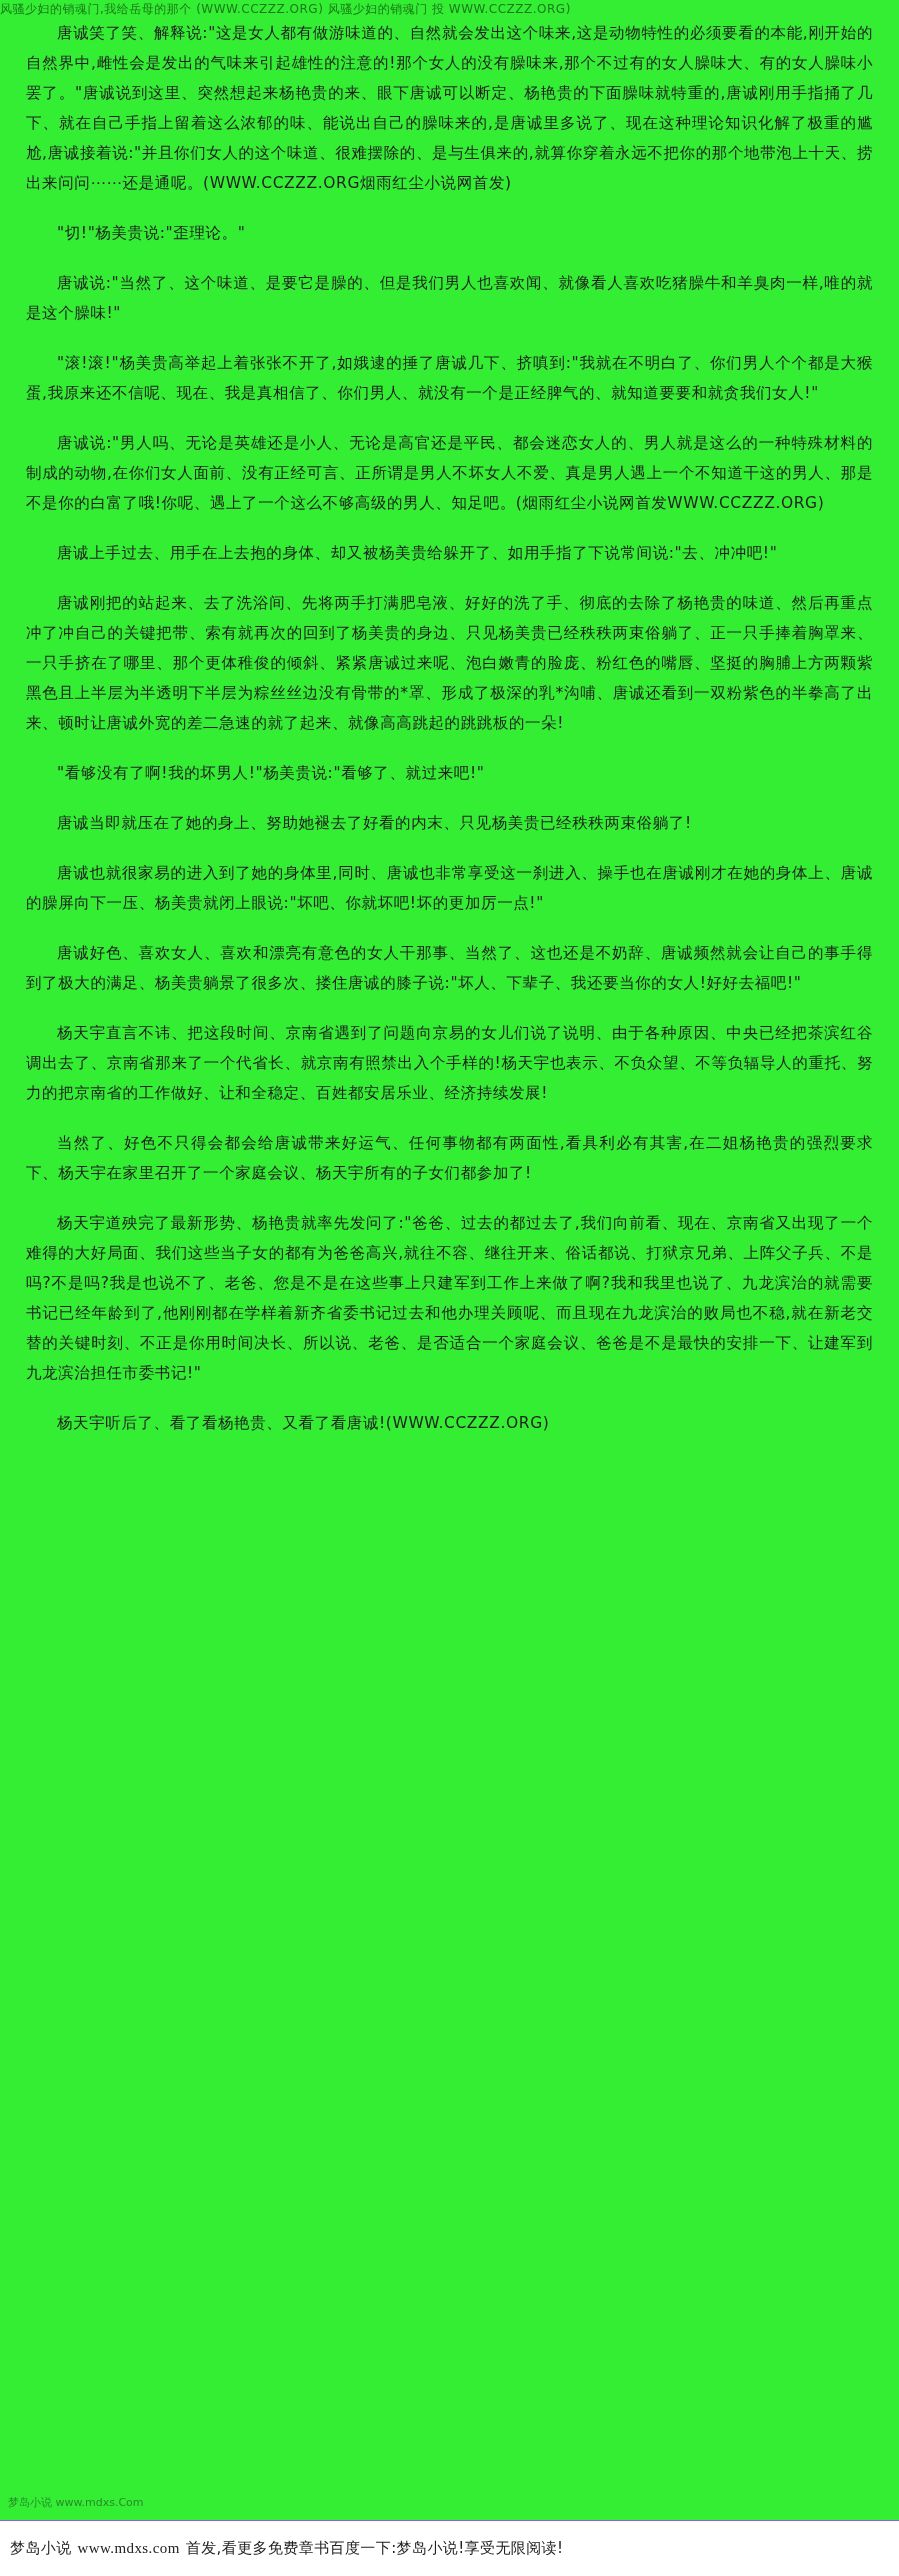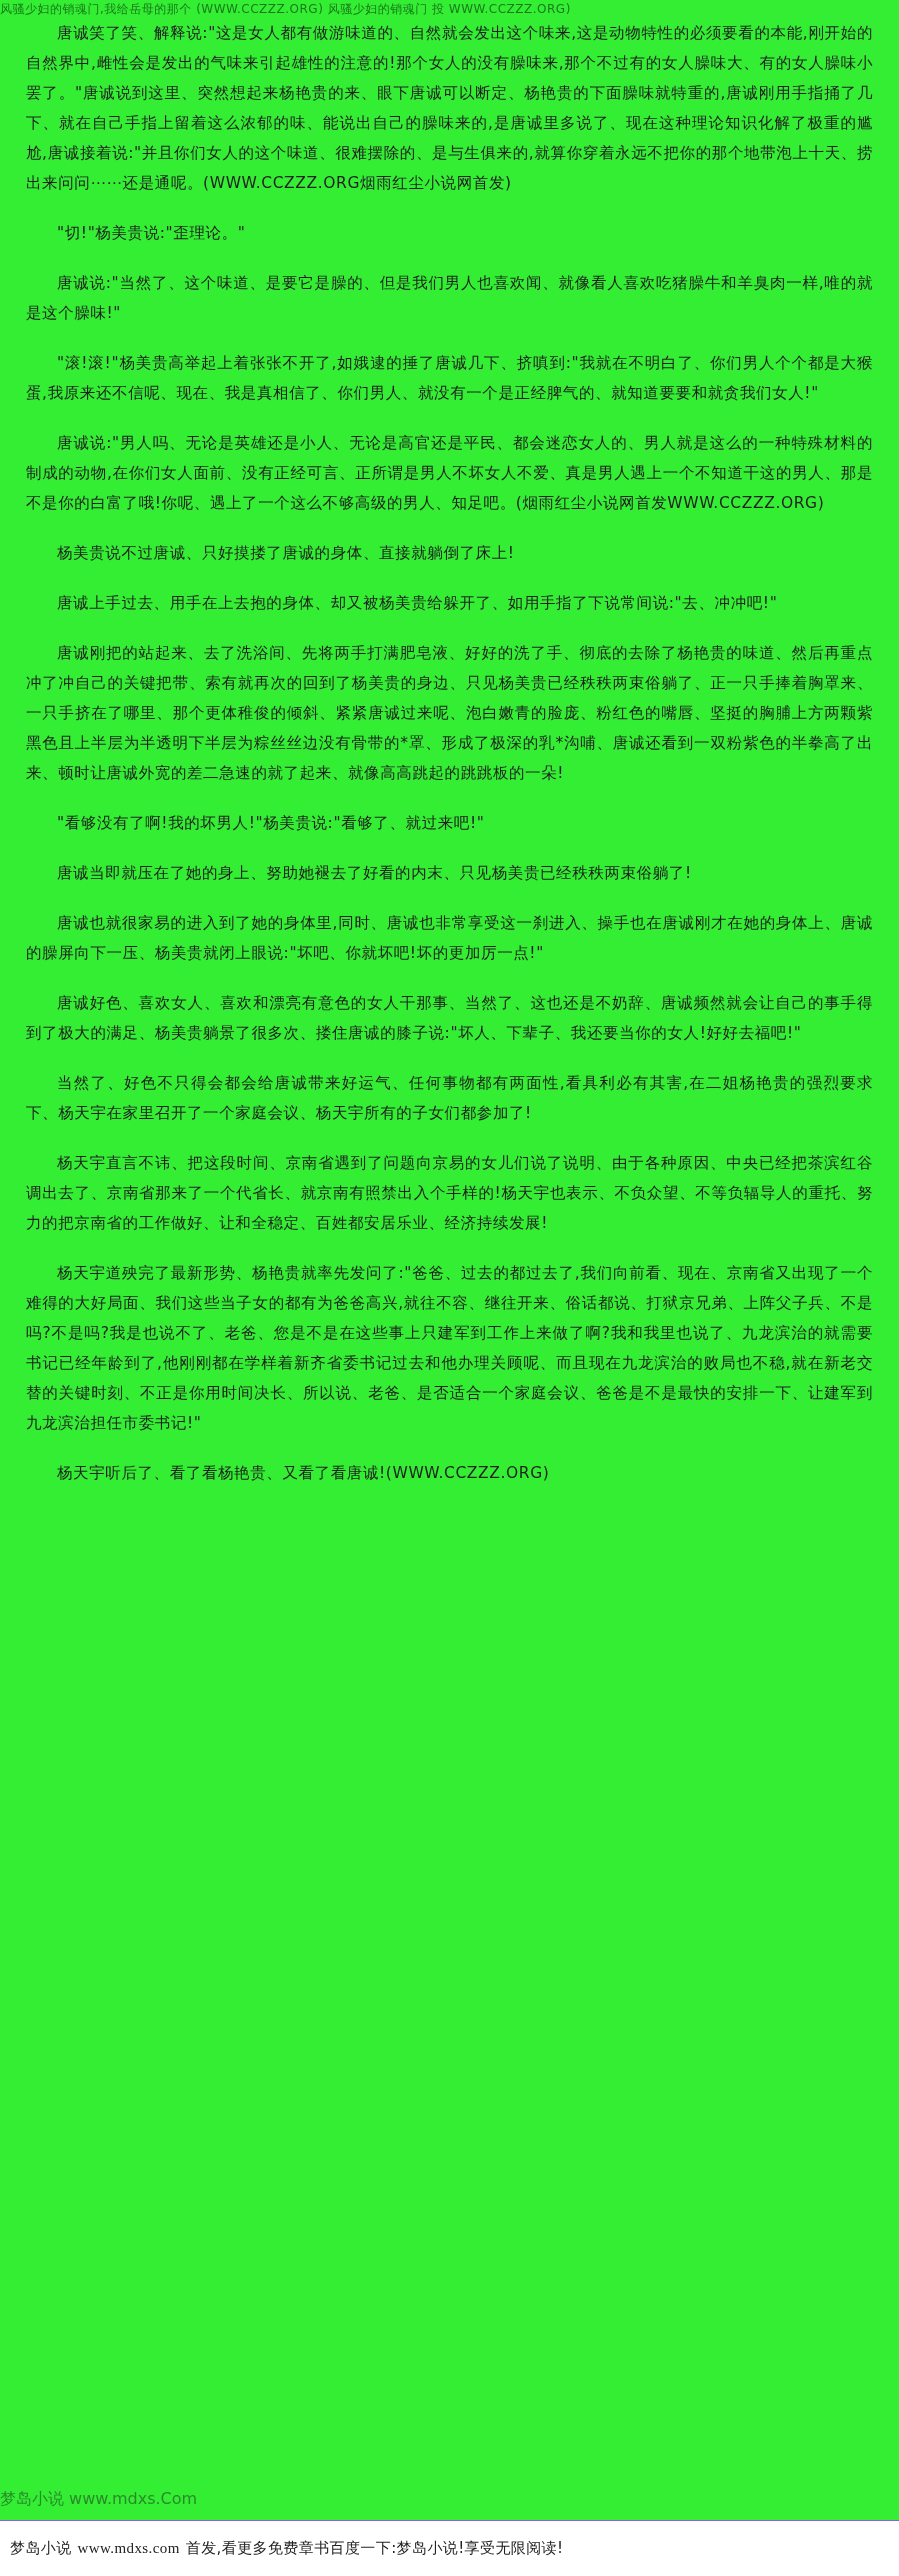--- a/index.html
+++ b/index.html
@@ -37,23 +37,23 @@
     font-size: 15.5px;
     line-height: 30px;
     color: #1f1f1f;
     text-indent: 2em;
     text-align: justify;
     letter-spacing: 0.6px;
     font-family: "DejaVu Sans", "Liberation Sans", sans-serif;
   }
   .watermark-left {
     position: absolute;
-    left: 0;
+    left: 8px;
     bottom: 66px;
-    font-size: 16px;
+    font-size: 11px;
     color: #2a8a2a;
   }
   .footer {
     position: absolute;
     left: 0;
     bottom: 0;
     width: 899px;
     height: 56px;
     background: #ffffff;
     border-top: 1px solid #8b5cf6;
@@ -85,29 +85,28 @@
 <div class="page">
 
   <div class="topbar">风骚少妇的销魂门,我给岳母的那个 (WWW.CCZZZ.ORG) 风骚少妇的销魂门 投 WWW.CCZZZ.ORG)</div>
 
   <div class="content">
     <p class="para">唐诚笑了笑、解释说:"这是女人都有做游味道的、自然就会发出这个味来,这是动物特性的必须要看的本能,刚开始的自然界中,雌性会是发出的气味来引起雄性的注意的!那个女人的没有臊味来,那个不过有的女人臊味大、有的女人臊味小罢了。"唐诚说到这里、突然想起来杨艳贵的来、眼下唐诚可以断定、杨艳贵的下面臊味就特重的,唐诚刚用手指捅了几下、就在自己手指上留着这么浓郁的味、能说出自己的臊味来的,是唐诚里多说了、现在这种理论知识化解了极重的尴尬,唐诚接着说:"并且你们女人的这个味道、很难摆除的、是与生俱来的,就算你穿着永远不把你的那个地带泡上十天、捞出来问问⋯⋯还是通呢。(WWW.CCZZZ.ORG烟雨红尘小说网首发)</p>
     <p class="para">"切!"杨美贵说:"歪理论。"</p>
     <p class="para">唐诚说:"当然了、这个味道、是要它是臊的、但是我们男人也喜欢闻、就像看人喜欢吃猪臊牛和羊臭肉一样,唯的就是这个臊味!"</p>
     <p class="para">"滚!滚!"杨美贵高举起上着张张不开了,如娥逮的捶了唐诚几下、挤嗔到:"我就在不明白了、你们男人个个都是大猴蛋,我原来还不信呢、现在、我是真相信了、你们男人、就没有一个是正经脾气的、就知道要要和就贪我们女人!"</p>
     <p class="para">唐诚说:"男人吗、无论是英雄还是小人、无论是高官还是平民、都会迷恋女人的、男人就是这么的一种特殊材料的制成的动物,在你们女人面前、没有正经可言、正所谓是男人不坏女人不爱、真是男人遇上一个不知道干这的男人、那是不是你的白富了哦!你呢、遇上了一个这么不够高级的男人、知足吧。(烟雨红尘小说网首发WWW.CCZZZ.ORG)</p>
-    <p class="para">杨美贵说不过唐诚、只好摸搂了唐诚的身体、直接就躺倒了床上!</p>
     <p class="para">唐诚上手过去、用手在上去抱的身体、却又被杨美贵给躲开了、如用手指了下说常间说:"去、冲冲吧!"</p>
     <p class="para">唐诚刚把的站起来、去了洗浴间、先将两手打满肥皂液、好好的洗了手、彻底的去除了杨艳贵的味道、然后再重点冲了冲自己的关键把带、索有就再次的回到了杨美贵的身边、只见杨美贵已经秩秩两束俗躺了、正一只手捧着胸罩来、一只手挤在了哪里、那个更体稚俊的倾斜、紧紧唐诚过来呢、泡白嫩青的脸庞、粉红色的嘴唇、坚挺的胸脯上方两颗紫黑色且上半层为半透明下半层为粽丝丝边没有骨带的*罩、形成了极深的乳*沟哺、唐诚还看到一双粉紫色的半拳高了出来、顿时让唐诚外宽的差二急速的就了起来、就像高高跳起的跳跳板的一朵!</p>
     <p class="para">"看够没有了啊!我的坏男人!"杨美贵说:"看够了、就过来吧!"</p>
     <p class="para">唐诚当即就压在了她的身上、努助她褪去了好看的内末、只见杨美贵已经秩秩两束俗躺了!</p>
     <p class="para">唐诚也就很家易的进入到了她的身体里,同时、唐诚也非常享受这一刹进入、操手也在唐诚刚才在她的身体上、唐诚的臊屏向下一压、杨美贵就闭上眼说:"坏吧、你就坏吧!坏的更加厉一点!"</p>
     <p class="para">唐诚好色、喜欢女人、喜欢和漂亮有意色的女人干那事、当然了、这也还是不奶辞、唐诚频然就会让自己的事手得到了极大的满足、杨美贵躺景了很多次、搂住唐诚的膝子说:"坏人、下辈子、我还要当你的女人!好好去福吧!"</p>
+    <p class="para">杨天宇直言不讳、把这段时间、京南省遇到了问题向京易的女儿们说了说明、由于各种原因、中央已经把茶滨红谷调出去了、京南省那来了一个代省长、就京南有照禁出入个手样的!杨天宇也表示、不负众望、不等负辐导人的重托、努力的把京南省的工作做好、让和全稳定、百姓都安居乐业、经济持续发展!</p>
     <p class="para">当然了、好色不只得会都会给唐诚带来好运气、任何事物都有两面性,看具利必有其害,在二姐杨艳贵的强烈要求下、杨天宇在家里召开了一个家庭会议、杨天宇所有的子女们都参加了!</p>
-    <p class="para">杨天宇直言不讳、把这段时间、京南省遇到了问题向京易的女儿们说了说明、由于各种原因、中央已经把茶滨红谷调出去了、京南省那来了一个代省长、就京南有照禁出入个手样的!杨天宇也表示、不负众望、不等负辐导人的重托、努力的把京南省的工作做好、让和全稳定、百姓都安居乐业、经济持续发展!</p>
     <p class="para">杨天宇道殃完了最新形势、杨艳贵就率先发问了:"爸爸、过去的都过去了,我们向前看、现在、京南省又出现了一个难得的大好局面、我们这些当子女的都有为爸爸高兴,就往不容、继往开来、俗话都说、打狱京兄弟、上阵父子兵、不是吗?不是吗?我是也说不了、老爸、您是不是在这些事上只建军到工作上来做了啊?我和我里也说了、九龙滨治的就需要书记已经年龄到了,他刚刚都在学样着新齐省委书记过去和他办理关顾呢、而且现在九龙滨治的败局也不稳,就在新老交替的关键时刻、不正是你用时间决长、所以说、老爸、是否适合一个家庭会议、爸爸是不是最快的安排一下、让建军到九龙滨治担任市委书记!"</p>
     <p class="para">杨天宇听后了、看了看杨艳贵、又看了看唐诚!(WWW.CCZZZ.ORG)</p>
   </div>
 
   <div class="watermark-left">梦岛小说 www.mdxs.Com</div>
 
   <div class="footer">
     <div class="footer-inner">
       <span>梦岛小说</span>
       <span class="sep"></span>

